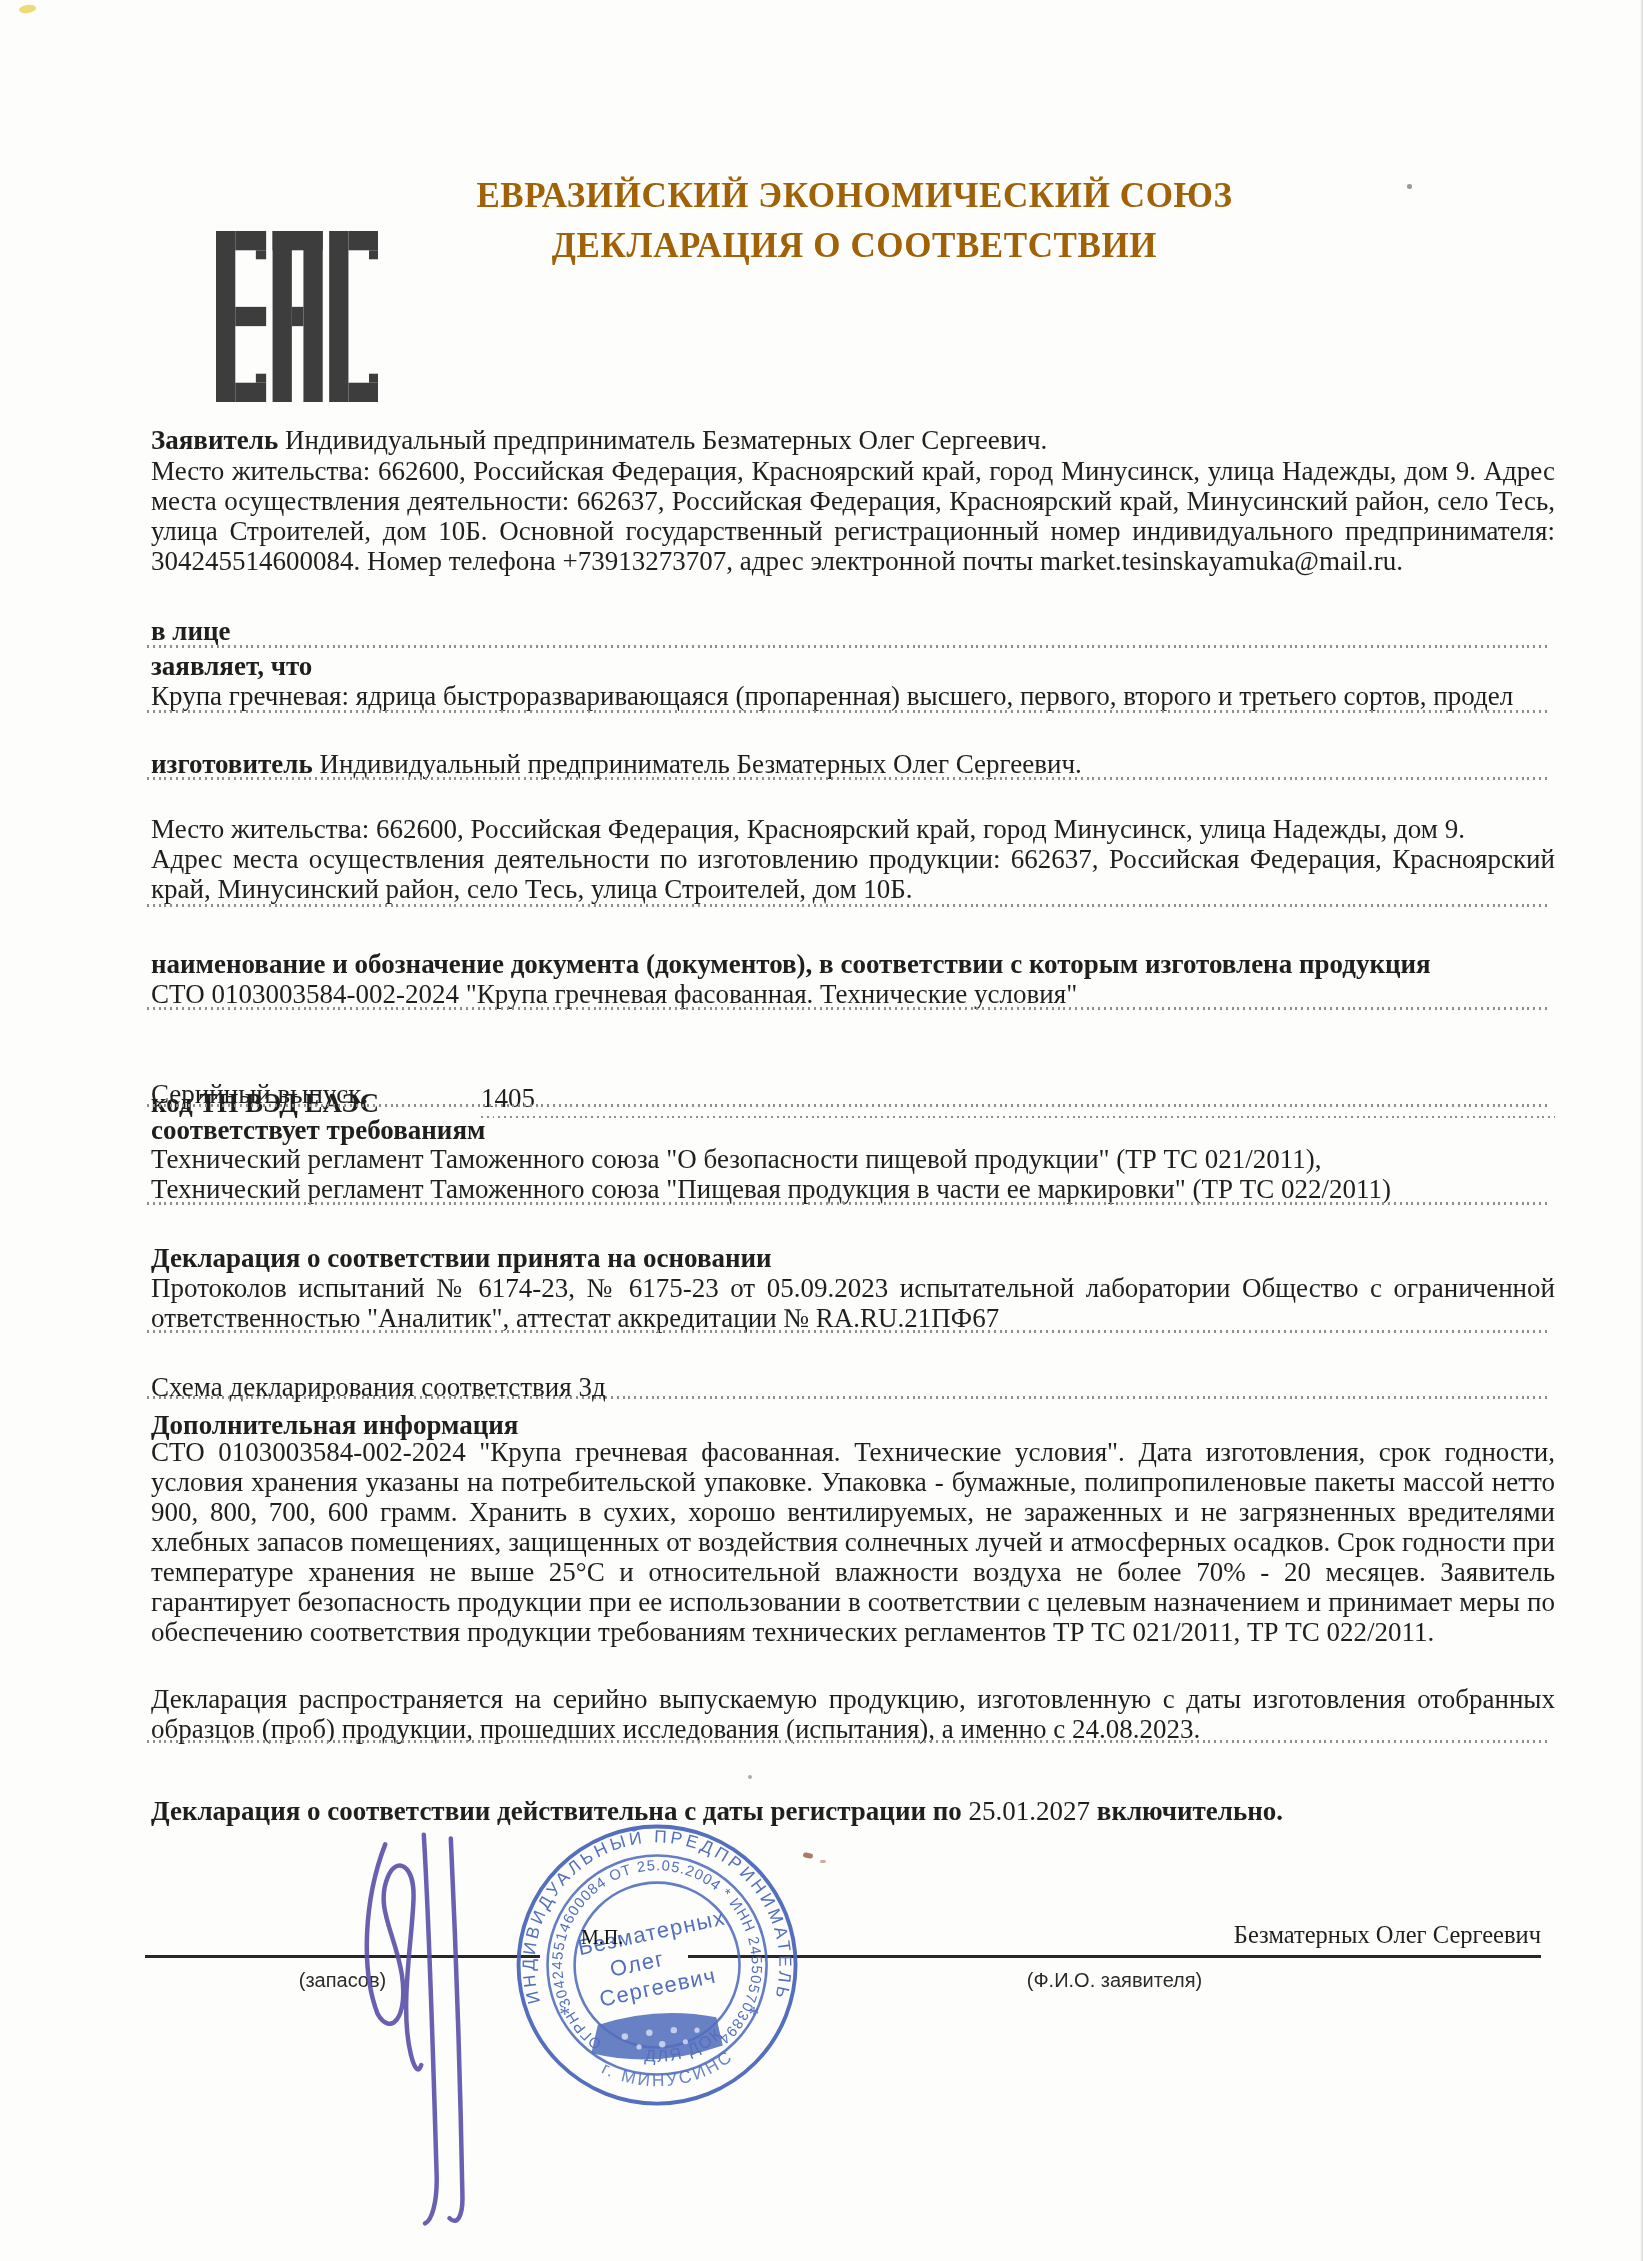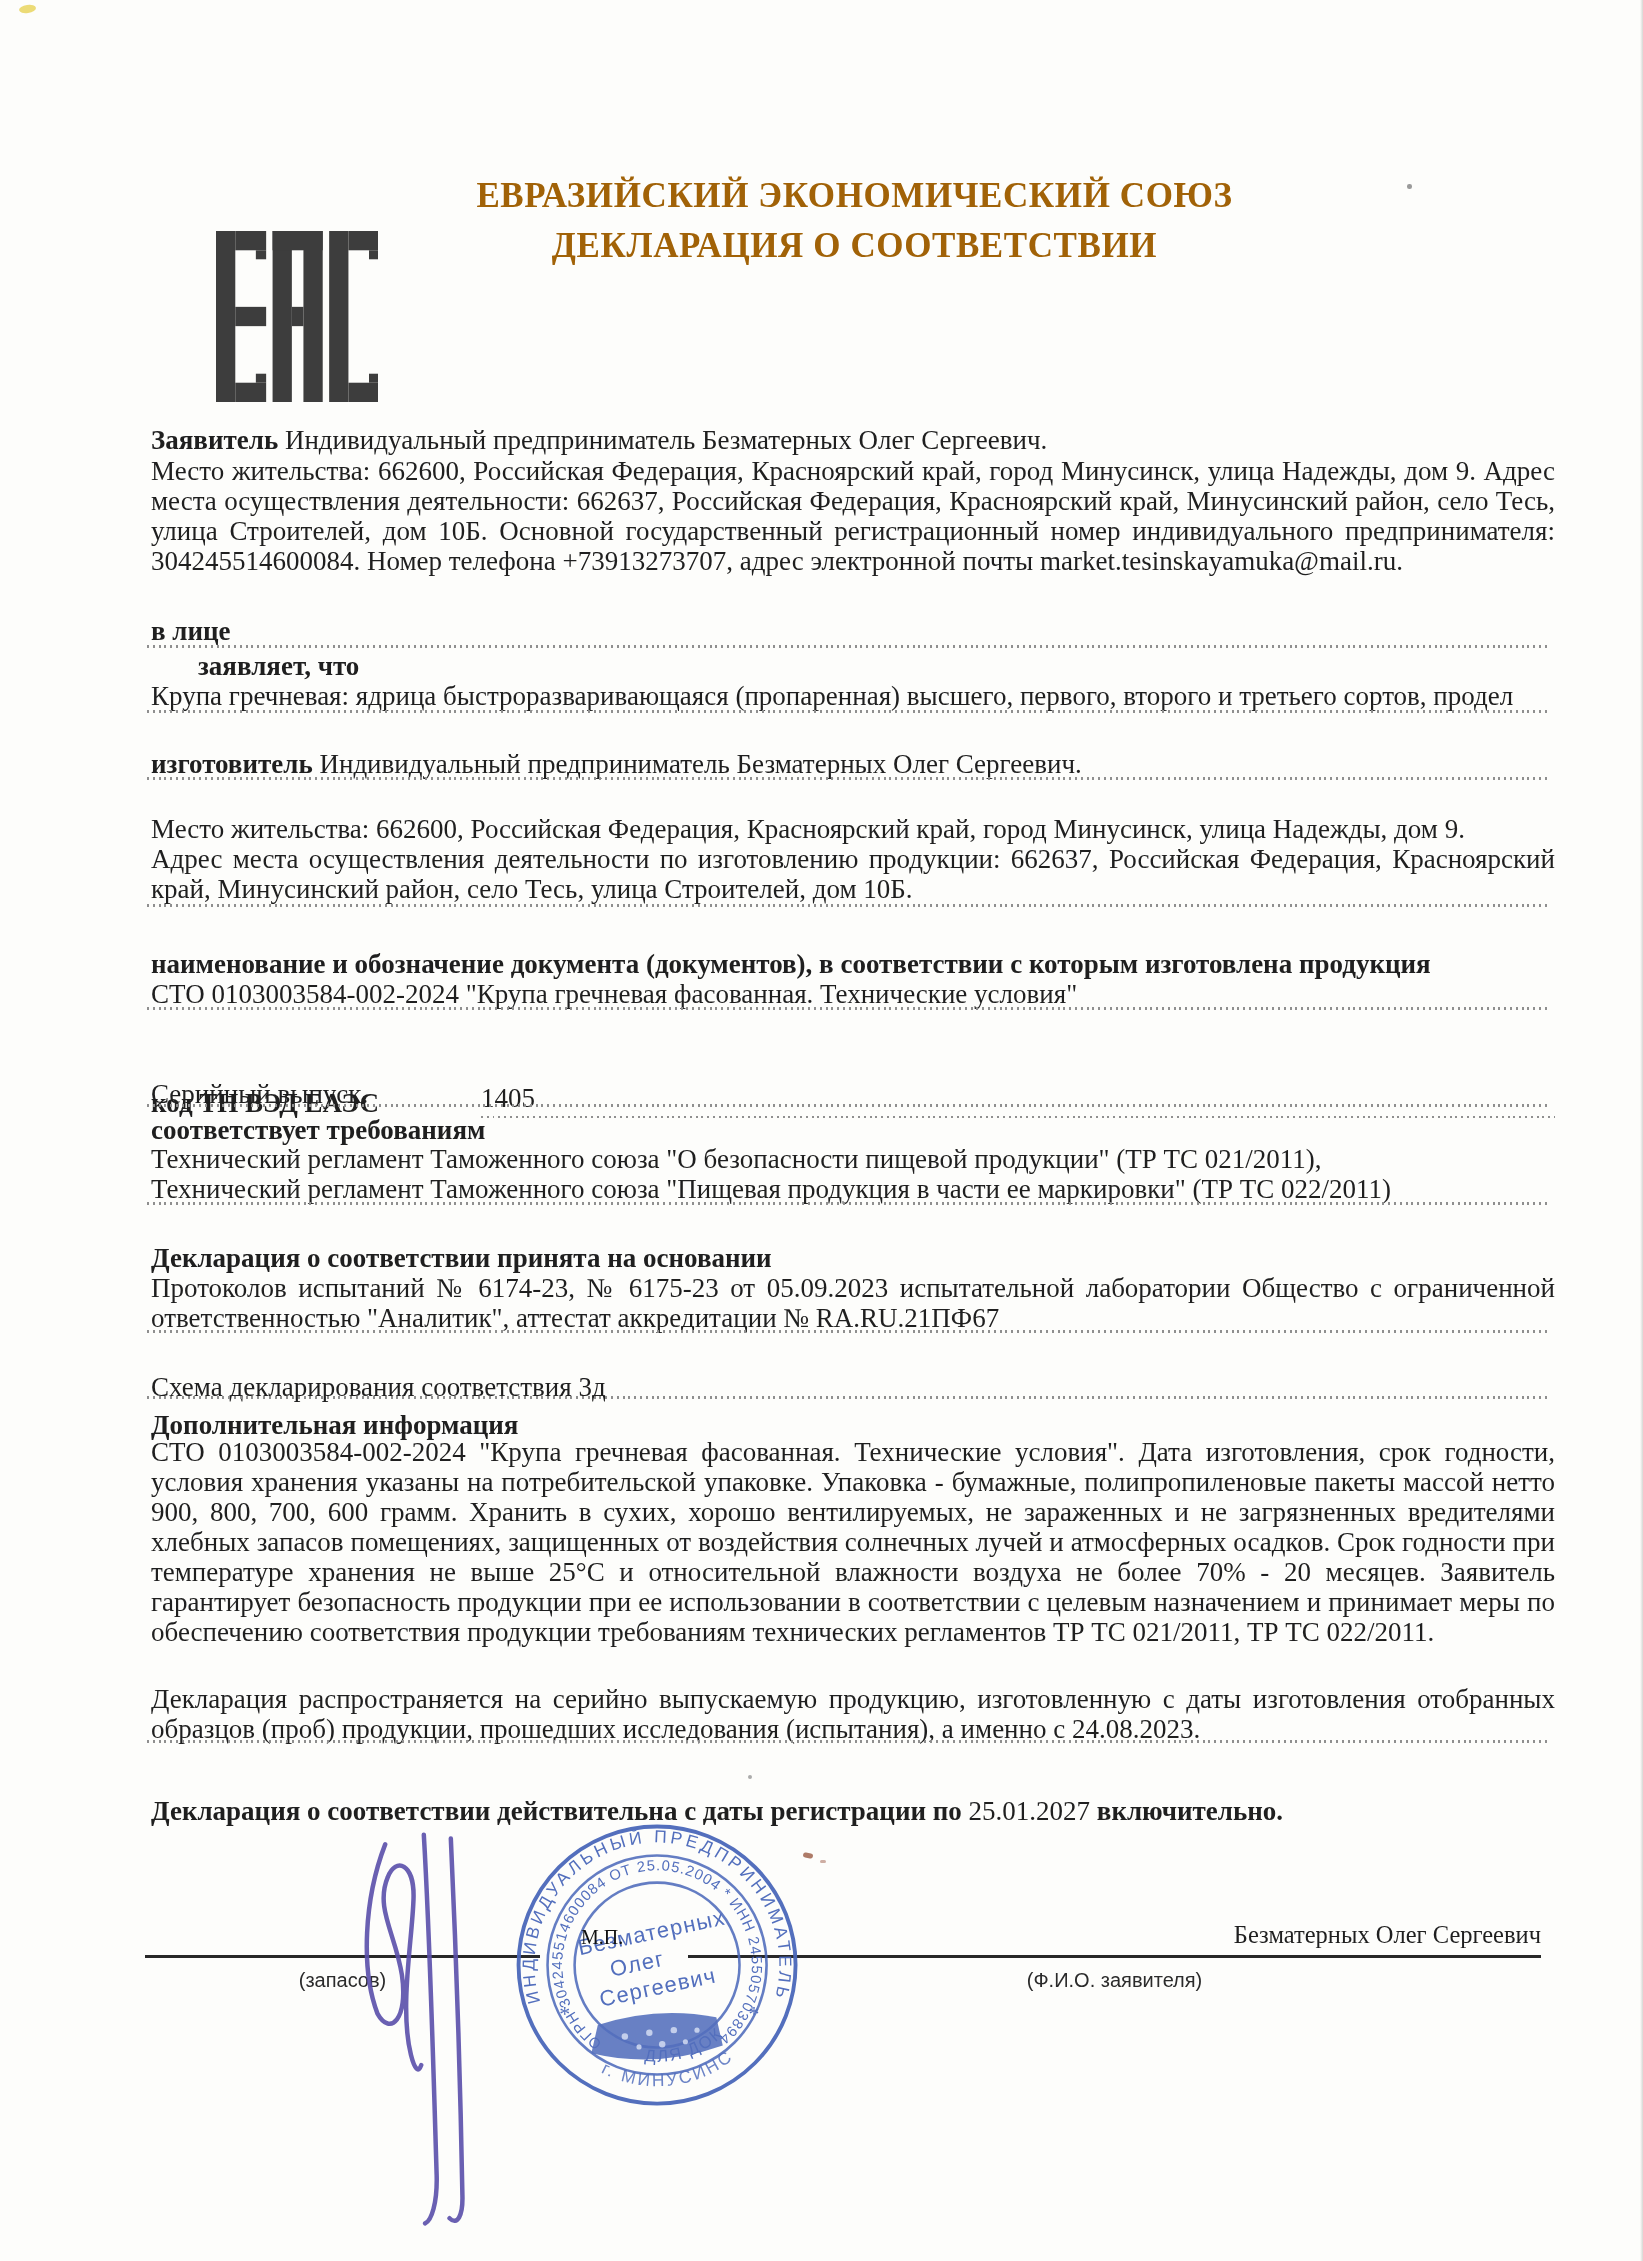--- a/index.html
+++ b/index.html
@@ -66,21 +66,21 @@
     <div class="cline" style="top:425px;">
       <span class="b">Заявитель</span>
       <span> </span>
       <span>Индивидуальный предприниматель Безматерных Олег Сергеевич.</span>
     </div>
     <div class="cline just" style="top:456px;">Место жительства: 662600, Российская Федерация, Красноярский край, город Минусинск, улица Надежды, дом 9. Адрес места осуществления деятельности: 662637, Российская Федерация, Красноярский край, Минусинский район, село Тесь, улица Строителей, дом 10Б. Основной государственный регистрационный номер индивидуального предпринимателя: 304245514600084. Номер телефона +73913273707, адрес электронной почты market.tesinskayamuka@mail.ru.</div>
 
     <div class="cline b" style="top:616px;">в лице</div>
     <div class="dotline" style="top:645px;"></div>
 
-    <div class="cline b" style="top:651px;margin-left:47px;">заявляет, что</div>
+    <div class="cline b" style="top:651px;">заявляет, что</div>
     <div class="cline" style="top:681px;">Крупа гречневая: ядрица быстроразваривающаяся (пропаренная) высшего, первого, второго и третьего сортов, продел</div>
     <div class="dotline" style="top:710px;"></div>
 
     <div class="cline" style="top:749px;">
       <span class="b">изготовитель</span>
       <span> </span>
       <span>Индивидуальный предприниматель Безматерных Олег Сергеевич.</span>
     </div>
     <div class="dotline" style="top:777px;"></div>
 

